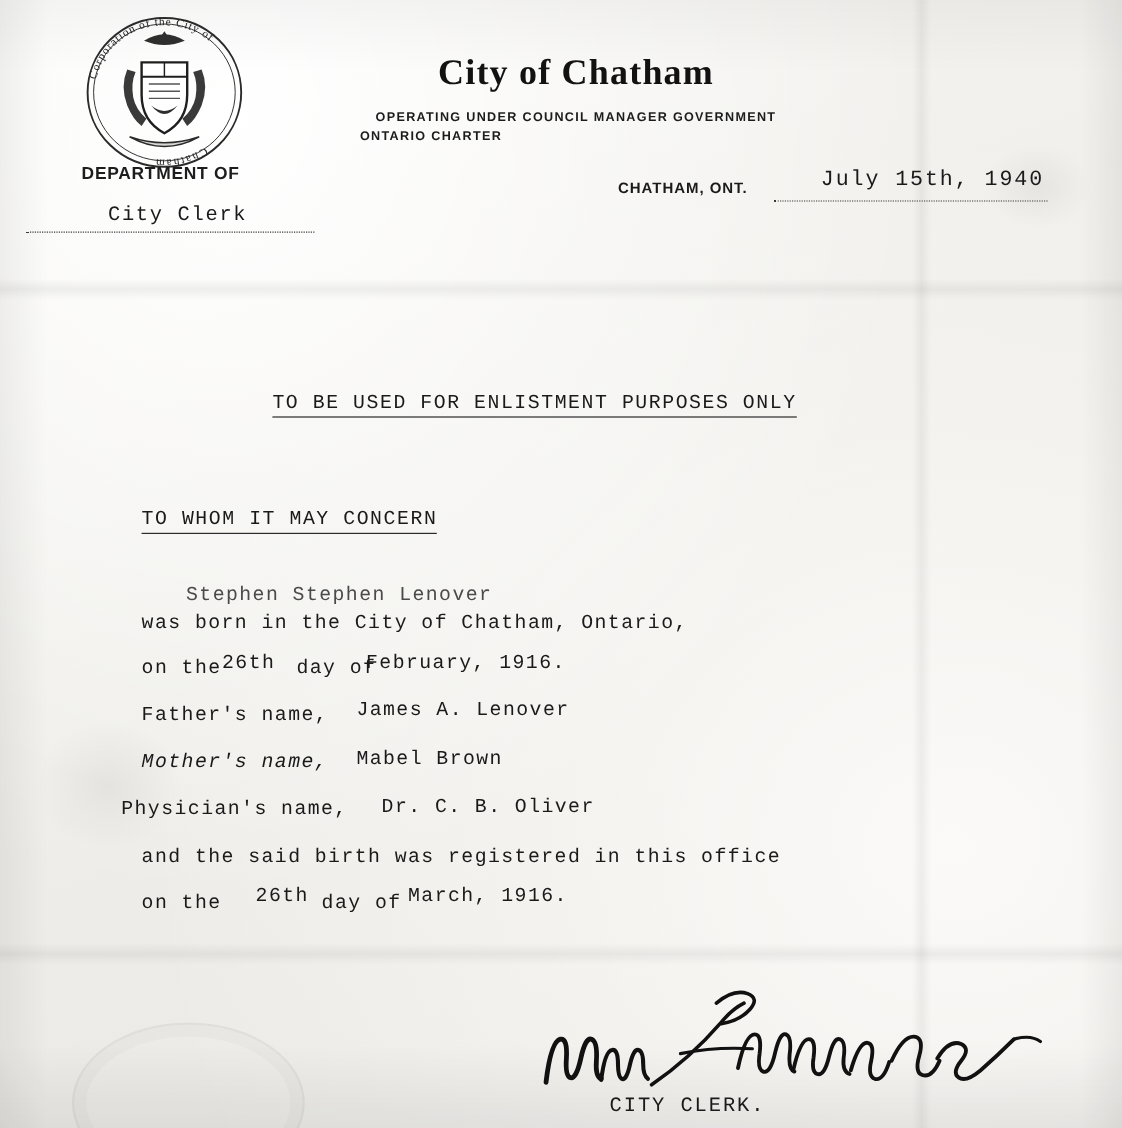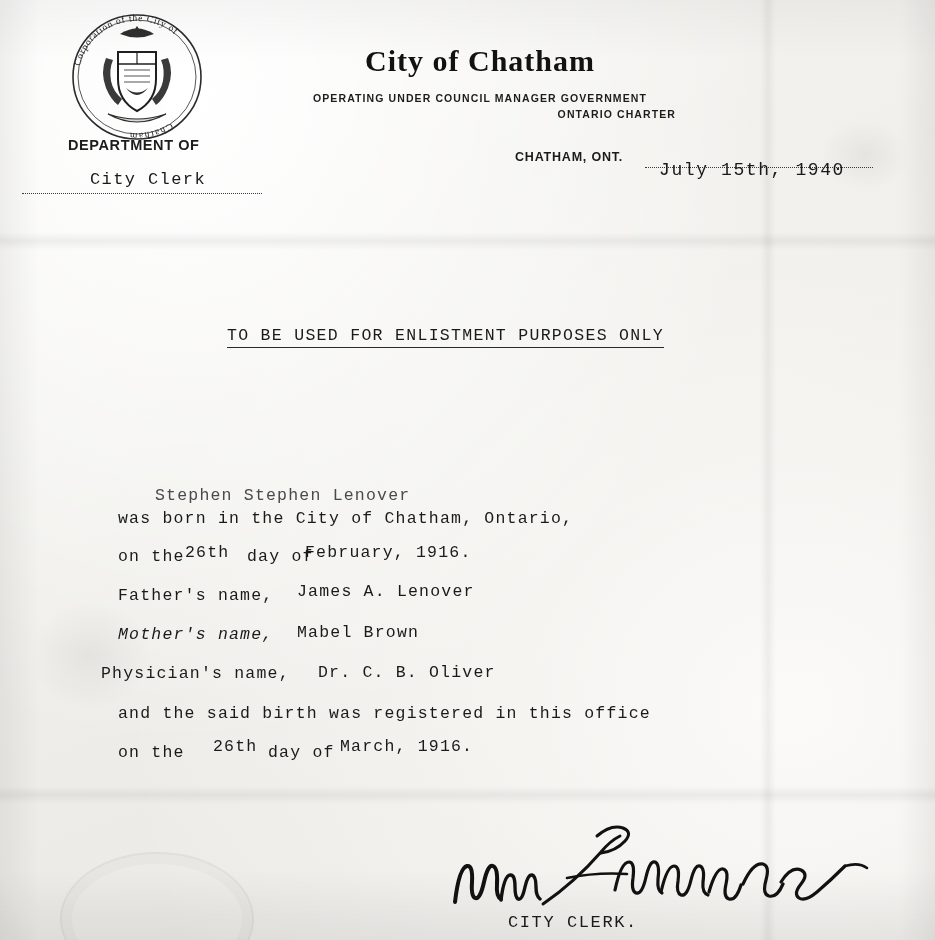--- a/index.html
+++ b/index.html
@@ -96,24 +96,24 @@
     top: 92px;
     width: 360px;
     text-align: center;
     font-size: 10.5px;
     font-weight: bold;
     letter-spacing: 1.1px;
     color: #1c1c1c;
   }
   .city-sub2 {
     position: absolute;
-    left: 316px;
+    left: 300px;
     top: 108px;
     width: 360px;
-    text-align: right;
+    text-align: left;
     font-size: 10.5px;
     font-weight: bold;
     letter-spacing: 1.1px;
     color: #1c1c1c;
   }
 
   .place-label {
     position: absolute;
     left: 515px;
     top: 150px;
@@ -125,27 +125,26 @@
   .date-line {
     position: absolute;
     left: 645px;
     top: 141px;
     width: 228px;
     border-bottom: 1px dotted #3a3a3a;
     height: 26px;
   }
   .date-value {
     position: absolute;
-    left: 659px;
+    left: 684px;
     top: 140px;
     font-family: "Liberation Mono", monospace;
     font-size: 18px;
     letter-spacing: 1.6px;
     color: #171717;
-    margin-top: 20px;
   }
 
   .dept-line {
     position: absolute;
     left: 22px;
     top: 171px;
     width: 240px;
     border-bottom: 1px dotted #3a3a3a;
     height: 22px;
   }
@@ -294,20 +293,21 @@
   <div class="city-sub2">ONTARIO CHARTER</div>
 
   <div class="place-label">CHATHAM, ONT.</div>
   <div class="date-line"></div>
   <div class="date-value typed">July 15th, 1940</div>
 
   <div class="dept-line"></div>
   <div class="dept-value typed">City Clerk</div>
 
   <div class="heading-enlist typed">TO BE USED FOR ENLISTMENT PURPOSES ONLY</div>
+  <div class="heading-concern typed">TO WHOM IT MAY CONCERN</div>
 
   <div class="typed line l2 ink-light">Stephen Stephen Lenover</div>
   <div class="typed line l3">was born in the City of Chatham, Ontario,</div>
 
   <div class="typed line l4a">on the</div>
   <div class="typed line l4b">26th</div>
   <div class="typed line l4c">day of</div>
   <div class="typed line l4d">February, 1916.</div>
 
   <div class="typed line l5a">Father's name,</div>

